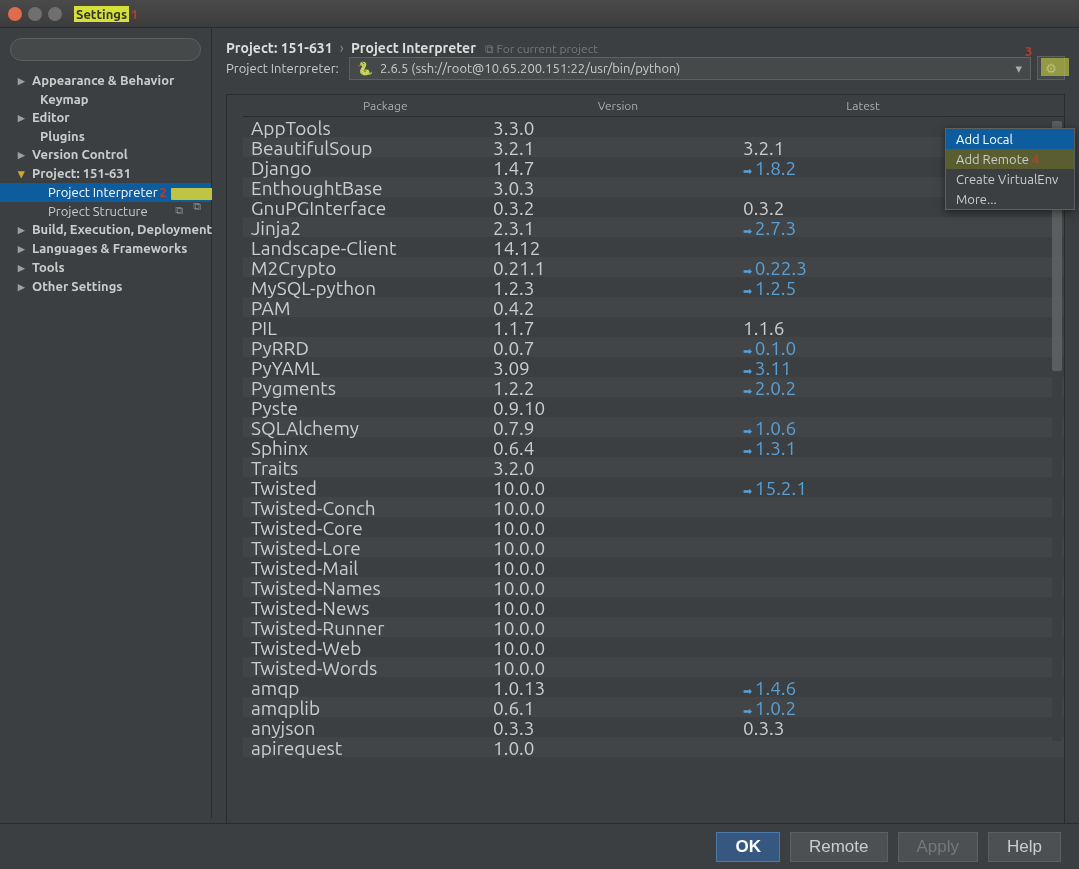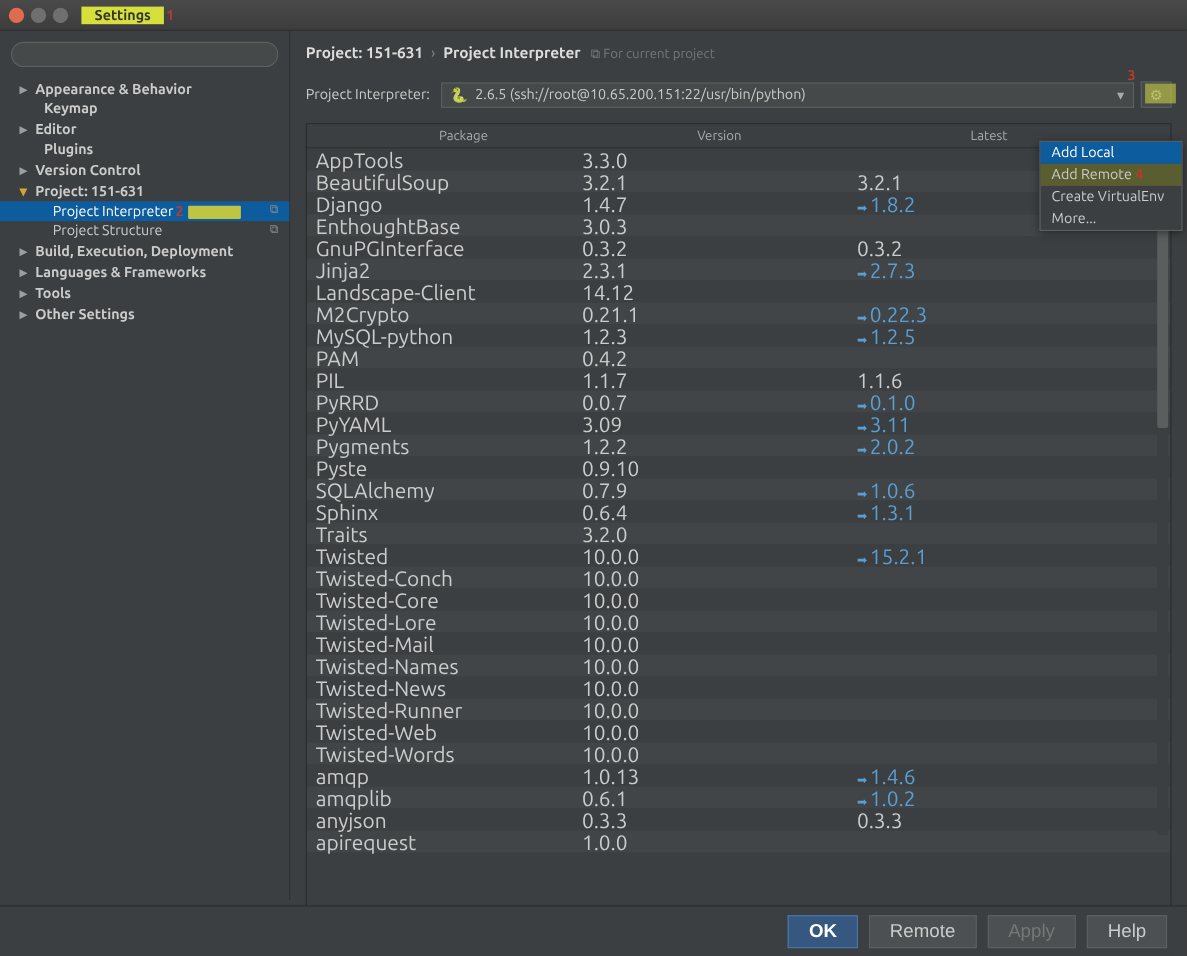--- a/index.html
+++ b/index.html
@@ -23,29 +23,29 @@
 }
 .win-btn { width: 14px; height: 14px; border-radius: 50%; margin-right: 6px; display: inline-block; }
 .win-close { background: #e06c4f; }
 .win-min { background: #6f6f6f; }
 .win-max { background: #6f6f6f; }
 .title-text {
   margin-left: 6px;
   font-weight: bold;
   color: #333;
   background: #d6e03a;
-  padding: 1px 12px;
+  padding: 1px 2px;
 }
 .annot { color: #b93c2b; font-weight: bold; margin-left: 2px; }
 .main-area {
   display: flex;
   height: 790px;
 }
 .sidebar {
-  width: 264px;
+  width: 212px;
   background: #3c3f41;
   border-right: 1px solid #2b2b2b;
   padding-top: 10px;
 }
 .search-wrap { padding: 0 10px 10px 10px; }
 .search-box {
   width: 100%;
   background: #45494a;
   border: 1px solid #5e6060;
   border-radius: 12px;
@@ -71,21 +71,21 @@
 .tree li.expanded > .toggle { color:#cfa733; }
 .badge-yellow { background: #bfc443; display:inline-block; width:48px; height:12px; vertical-align:middle; margin-left:4px; border-radius:1px;}
 .copy-icon { float: right; margin-right: 10px; color: #888; font-size: 11px; }
 
 .content {
   flex: 1;
   background: #3c3f41;
   padding: 12px 14px 0 14px;
   position: relative;
 }
-.breadcrumb { color: #bbb; font-size: 14px; margin-bottom: 18px; }
+.breadcrumb { color: #bbb; font-size: 14px; }
 .breadcrumb .strong { font-weight: bold; color: #ddd; }
 .breadcrumb .sep { color: #888; margin: 0 4px; }
 .breadcrumb .hint { color: #777; font-size: 12px; margin-left: 6px; }
 .interp-row { display: flex; align-items: center; margin-bottom: 14px; }
 .interp-label { color: #ccc; margin-right: 10px; }
 .interp-select {
   flex: 1;
   background: #45494a;
   border: 1px solid #5e6060;
   padding: 3px 8px;
@@ -103,20 +103,21 @@
   display:flex; align-items:center; justify-content:center;
   color:#bbb;
 }
 .annot3 { position:absolute; left:-6px; top:-12px; color:#b93c2b; font-weight:bold; }
 .gear-highlight { position:absolute; right:-4px; top:2px; width:28px; height:18px; background:#bfc443; opacity:0.65; pointer-events:none;}
 .table-wrap {
   border: 1px solid #2b2b2b;
   height: 766px;
   overflow: hidden;
   position: relative;
+  padding-left: 16px;
 }
 .thead {
   display: flex;
   background: #3c3f41;
   border-bottom: 1px solid #2b2b2b;
   color: #aaa;
   font-size: 12px;
 }
 .thead div { padding: 4px 8px; text-align: center; }
 .col-pkg { width: 250px; text-align: left !important; padding-left: 120px !important; }

